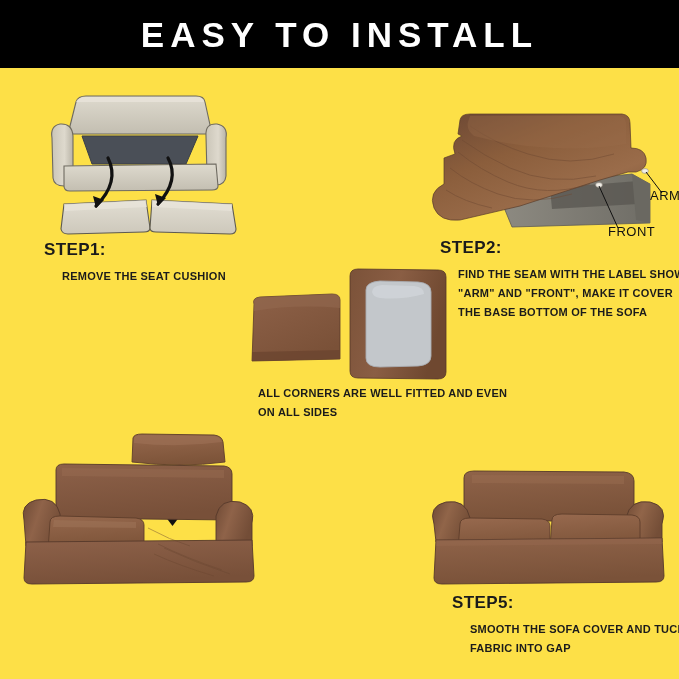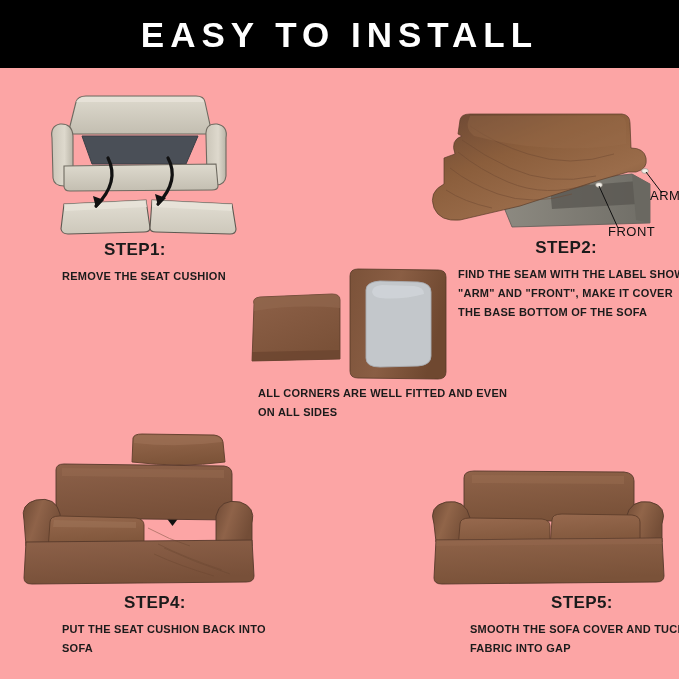--- a/index.html
+++ b/index.html
@@ -7,21 +7,21 @@
     padding: 0;
     background: #ffffff;
   }
   body {
     font-family: "Liberation Sans", sans-serif;
   }
   #page {
     position: relative;
     width: 679px;
     height: 679px;
-    background: #fca5a5;
+    background: #fde047;
     overflow: hidden;
   }
   
   #banner {
     position: absolute;
     left: 0;
     top: 0;
     width: 679px;
     height: 68px;
     background: #000000;
@@ -43,21 +43,20 @@
     position: absolute;
   }
   .step-title {
     font-family: "Liberation Sans", sans-serif;
     font-size: 17px;
     font-weight: bold;
     color: #1b1b1b;
     letter-spacing: 0.4px;
     margin: 0 0 7px 0;
     white-space: nowrap;
-    text-align: center;
   }
   .step-desc {
     font-family: "Liberation Sans", sans-serif;
     font-size: 11px;
     font-weight: bold;
     color: #1b1b1b;
     letter-spacing: 0.25px;
     line-height: 1.72;
     margin: 0 0 0 18px;
   }
@@ -314,27 +313,20 @@
     </div>
   </div>
 
   <div class="step-block" id="text-step3">
     <div class="step-desc">
       <span class="ln">ALL CORNERS ARE WELL FITTED AND EVEN</span>
       <span class="ln">ON ALL SIDES</span>
     </div>
   </div>
 
-  <div class="step-block" id="text-step4">
-    <div class="step-title">STEP4:</div>
-    <div class="step-desc">
-      <span class="ln">PUT THE SEAT CUSHION BACK INTO</span>
-      <span class="ln">SOFA</span>
-    </div>
-  </div>
 
   <div class="step-block" id="text-step5">
     <div class="step-title">STEP5:</div>
     <div class="step-desc">
       <span class="ln">SMOOTH THE SOFA COVER AND TUCK THE</span>
       <span class="ln">FABRIC INTO GAP</span>
     </div>
   </div>
 
 </div>

